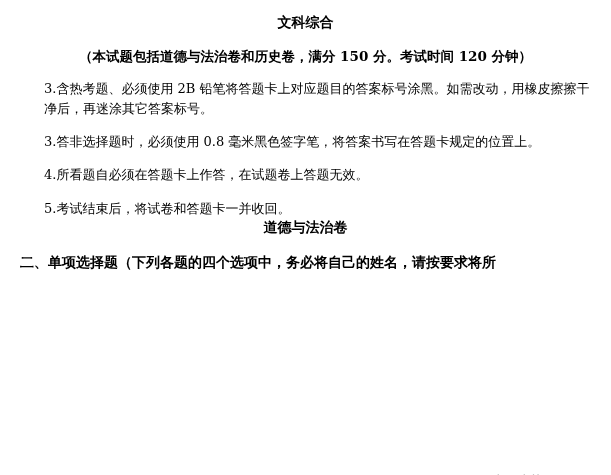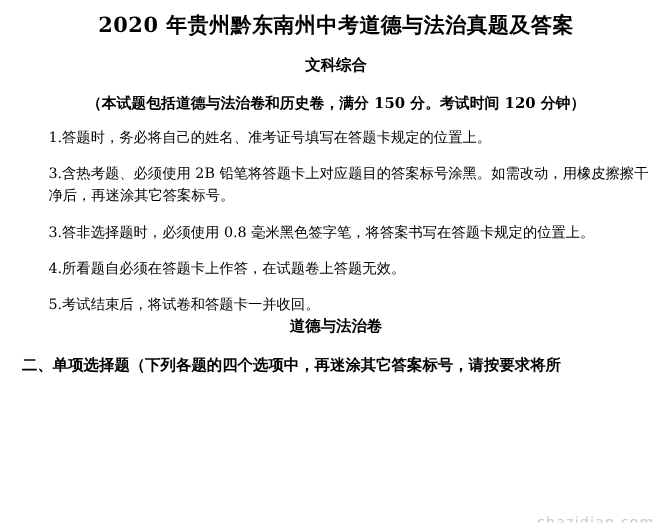--- a/index.html
+++ b/index.html
@@ -89,33 +89,31 @@
     font-family: "DejaVu Sans", "Liberation Sans", sans-serif;
     letter-spacing: 1px;
     pointer-events: none;
   }
 </style>
 </head>
 <body>
 
 <div class="page">
 
-  <div class="doc-title">2020 年贵州黔东南州中考道德与法治真题及答案</div>
 
   <div class="subject">文科综合</div>
 
   <div class="exam-note">（本试题包括道德与法治卷和历史卷，满分 150 分。考试时间 120 分钟）</div>
 
 
-  <div class="notice-item">1.答题时，务必将自己的姓名、准考证号填写在答题卡规定的位置上。</div>
   <div class="notice-item wrap">3.含热考题、必须使用 2B 铅笔将答题卡上对应题目的答案标号涂黑。如需改动，用橡皮擦擦干净后，再迷涂其它答案标号。</div>
   <div class="notice-item">3.答非选择题时，必须使用 0.8 毫米黑色签字笔，将答案书写在答题卡规定的位置上。</div>
   <div class="notice-item">4.所看题自必须在答题卡上作答，在试题卷上答题无效。</div>
   <div class="notice-item">5.考试结束后，将试卷和答题卡一并收回。</div>
 
   <div class="section-title">道德与法治卷</div>
 
 
-  <div class="q-head">二、单项选择题（下列各题的四个选项中，再迷涂其它答案标号，请按要求将所</div>
+  <div class="q-head">二、单项选择题（下列各题的四个选项中，务必将自己的姓名，请按要求将所</div>
 
   <div class="watermark">chazidian.com</div>
 
 </div>
 
 </body></html>

